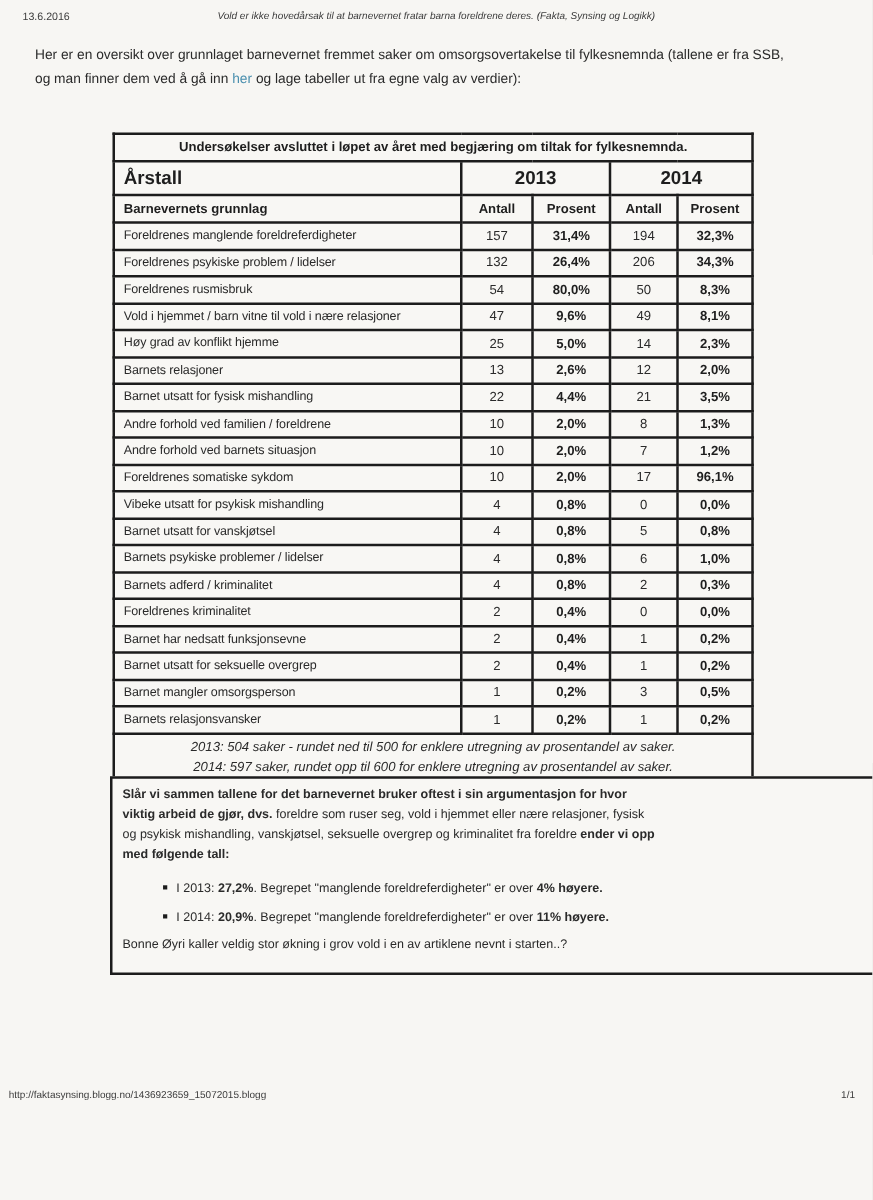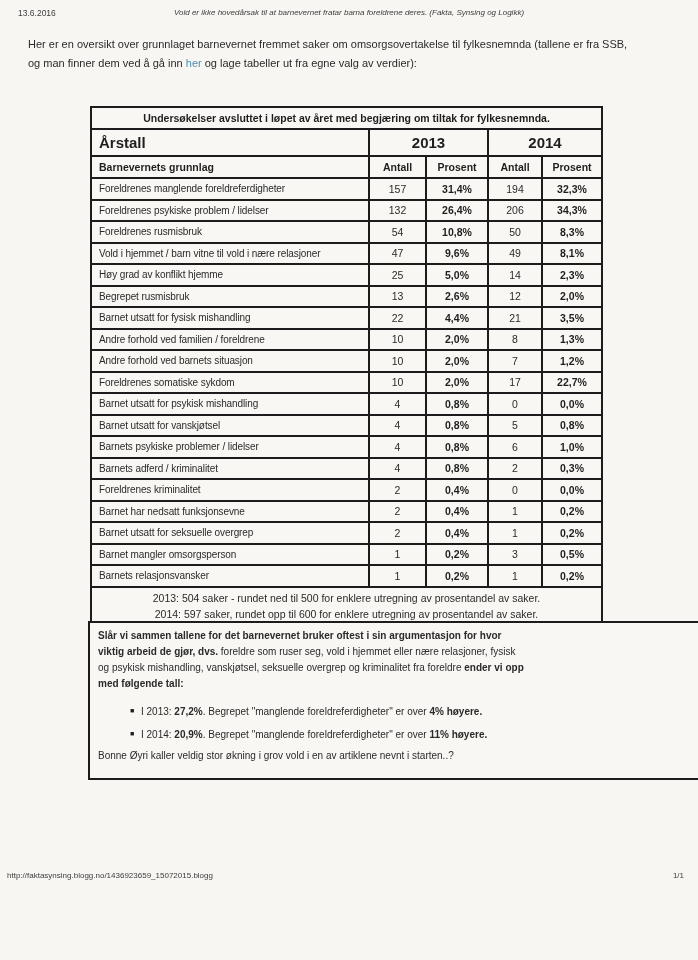--- a/index.html
+++ b/index.html
@@ -25,21 +25,21 @@
   .caption-cell{height:18px;font-weight:bold;font-size:10.5px;text-align:center;white-space:nowrap;color:#1e1e1e;}
   .year-row td{height:23px;}
   .year-label-cell{font-size:15px;font-weight:bold;padding-left:7px;color:#1e1e1e;border-radius:10px;}
   .year-cell{font-size:15px;font-weight:bold;text-align:center;color:#1e1e1e;}
   .sub-row td{height:18px;border-radius:10px;}
   .sub-label-cell{font-weight:bold;font-size:10.5px;padding-left:7px;color:#1e1e1e;}
   .sub-cell{font-weight:bold;font-size:10.5px;text-align:center;color:#1e1e1e;}
   .cell-label{font-size:10px;letter-spacing:-0.1px;padding-left:7px;white-space:nowrap;height:17.5px;color:#2a2a2a;}
   .cell-num{font-size:10.5px;text-align:center;color:#2a2a2a;}
   .cell-pct{font-size:10.5px;font-weight:bold;text-align:center;color:#1e1e1e;}
-  .footnote-cell{font-size:10.5px;text-align:center;line-height:16px;padding:2px 0 3px 0;color:#2a2a2a;}
+  .footnote-cell{font-size:10.5px;text-align:center;line-height:16px;padding:2px 0 3px 0;color:#2a2a2a;font-style:italic;}
   
   .summary-box{
     position:absolute;left:88px;top:621px;width:613px;height:159px;
     border:2px solid #1c1c1c;box-sizing:border-box;padding:5px 8px 0 8px;
     overflow:hidden;background:#f8f7f4;
   }
   .sum-line{font-size:10px;line-height:16px;white-space:nowrap;color:#2a2a2a;}
   .bullets{margin:8px 0 0 0;padding:0;list-style:none;}
   .bullets li{font-size:10px;line-height:22px;padding-left:32px;white-space:nowrap;color:#2a2a2a;}
   .bullet-marker{display:inline-block;width:11px;font-size:7px;vertical-align:1.5px;color:#1c1c1c;}
@@ -98,40 +98,40 @@
         <tr>
           <td class="cell-label">Foreldrenes psykiske problem / lidelser</td>
           <td class="cell-num">132</td>
           <td class="cell-pct">26,4%</td>
           <td class="cell-num">206</td>
           <td class="cell-pct">34,3%</td>
         </tr>
         <tr>
           <td class="cell-label">Foreldrenes rusmisbruk</td>
           <td class="cell-num">54</td>
-          <td class="cell-pct">10,8%</td>
+          <td class="cell-pct">80,0%</td>
           <td class="cell-num">50</td>
           <td class="cell-pct">8,3%</td>
         </tr>
         <tr>
           <td class="cell-label">Vold i hjemmet / barn vitne til vold i nære relasjoner</td>
           <td class="cell-num">47</td>
           <td class="cell-pct">9,6%</td>
           <td class="cell-num">49</td>
           <td class="cell-pct">8,1%</td>
         </tr>
         <tr>
           <td class="cell-label">Høy grad av konflikt hjemme</td>
           <td class="cell-num">25</td>
           <td class="cell-pct">5,0%</td>
           <td class="cell-num">14</td>
           <td class="cell-pct">2,3%</td>
         </tr>
         <tr>
-          <td class="cell-label">Begrepet rusmisbruk</td>
+          <td class="cell-label">Barnets relasjoner</td>
           <td class="cell-num">13</td>
           <td class="cell-pct">2,6%</td>
           <td class="cell-num">12</td>
           <td class="cell-pct">2,0%</td>
         </tr>
         <tr>
           <td class="cell-label">Barnet utsatt for fysisk mishandling</td>
           <td class="cell-num">22</td>
           <td class="cell-pct">4,4%</td>
           <td class="cell-num">21</td>
@@ -149,24 +149,24 @@
           <td class="cell-num">10</td>
           <td class="cell-pct">2,0%</td>
           <td class="cell-num">7</td>
           <td class="cell-pct">1,2%</td>
         </tr>
         <tr>
           <td class="cell-label">Foreldrenes somatiske sykdom</td>
           <td class="cell-num">10</td>
           <td class="cell-pct">2,0%</td>
           <td class="cell-num">17</td>
-          <td class="cell-pct">22,7%</td>
-        </tr>
-        <tr>
-          <td class="cell-label">Barnet utsatt for psykisk mishandling</td>
+          <td class="cell-pct">96,1%</td>
+        </tr>
+        <tr>
+          <td class="cell-label">Vibeke utsatt for psykisk mishandling</td>
           <td class="cell-num">4</td>
           <td class="cell-pct">0,8%</td>
           <td class="cell-num">0</td>
           <td class="cell-pct">0,0%</td>
         </tr>
         <tr>
           <td class="cell-label">Barnet utsatt for vanskjøtsel</td>
           <td class="cell-num">4</td>
           <td class="cell-pct">0,8%</td>
           <td class="cell-num">5</td>

